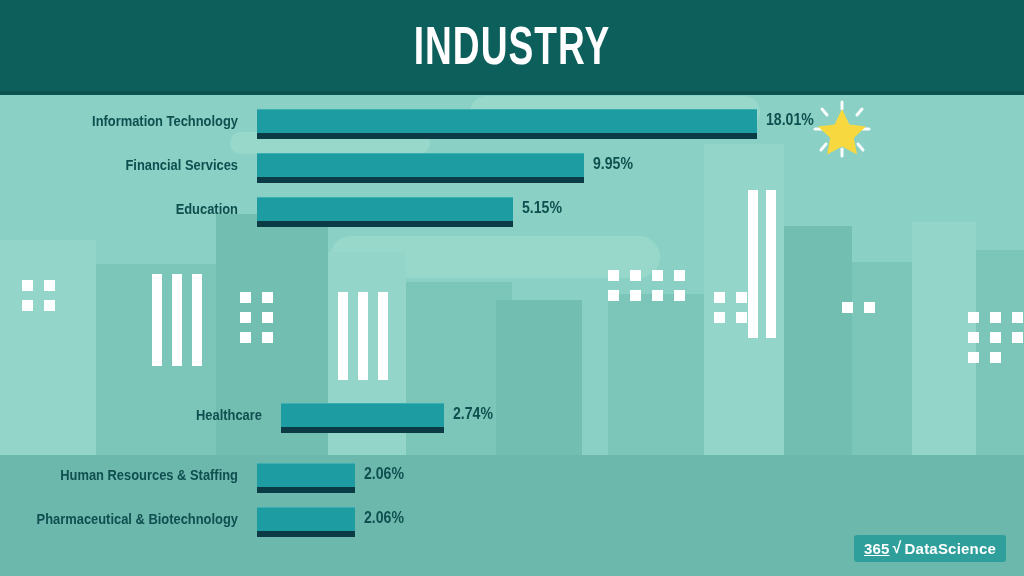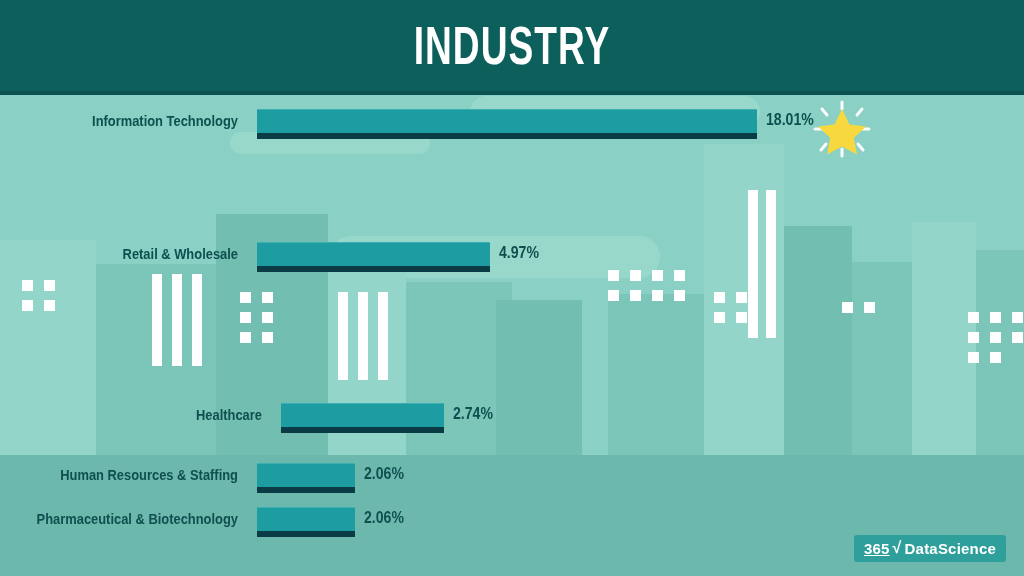--- a/index.html
+++ b/index.html
@@ -252,27 +252,35 @@
 
   <div id="chart-area">
       <div class="row" style="top: 12px;">
         <div class="row-label">Information Technology</div>
         <div class="bar-wrap" style="width: 500px;">
           <div class="bar-body"></div>
           <div class="bar-shadow"></div>
         </div>
         <div class="bar-value" style="left: 766px;">18.01%</div>
       </div>
-      <div class="row" style="top: 144.6px;">
-        <div class="row-label">Retail &amp; Wholesale</div>
-        <div class="bar-wrap" style="width: 233px;">
-          <div class="bar-body"></div>
-          <div class="bar-shadow"></div>
-        </div>
-        <div class="bar-value" style="left: 499px;">4.97%</div>
+      <div class="row" style="top: 56.2px;">
+        <div class="row-label">Financial Services</div>
+        <div class="bar-wrap" style="width: 327px;">
+          <div class="bar-body"></div>
+          <div class="bar-shadow"></div>
+        </div>
+        <div class="bar-value" style="left: 593px;">9.95%</div>
+      </div>
+      <div class="row" style="top: 100.4px;">
+        <div class="row-label">Education</div>
+        <div class="bar-wrap" style="width: 256px;">
+          <div class="bar-body"></div>
+          <div class="bar-shadow"></div>
+        </div>
+        <div class="bar-value" style="left: 522px;">5.15%</div>
       </div>
       <div class="row" style="top: 306px; margin-left: 24px;">
         <div class="row-label">Healthcare</div>
         <div class="bar-wrap" style="width: 163px;">
           <div class="bar-body"></div>
           <div class="bar-shadow"></div>
         </div>
         <div class="bar-value" style="left: 429px;">2.74%</div>
       </div>
       <div class="row" style="top: 365.6px;">

